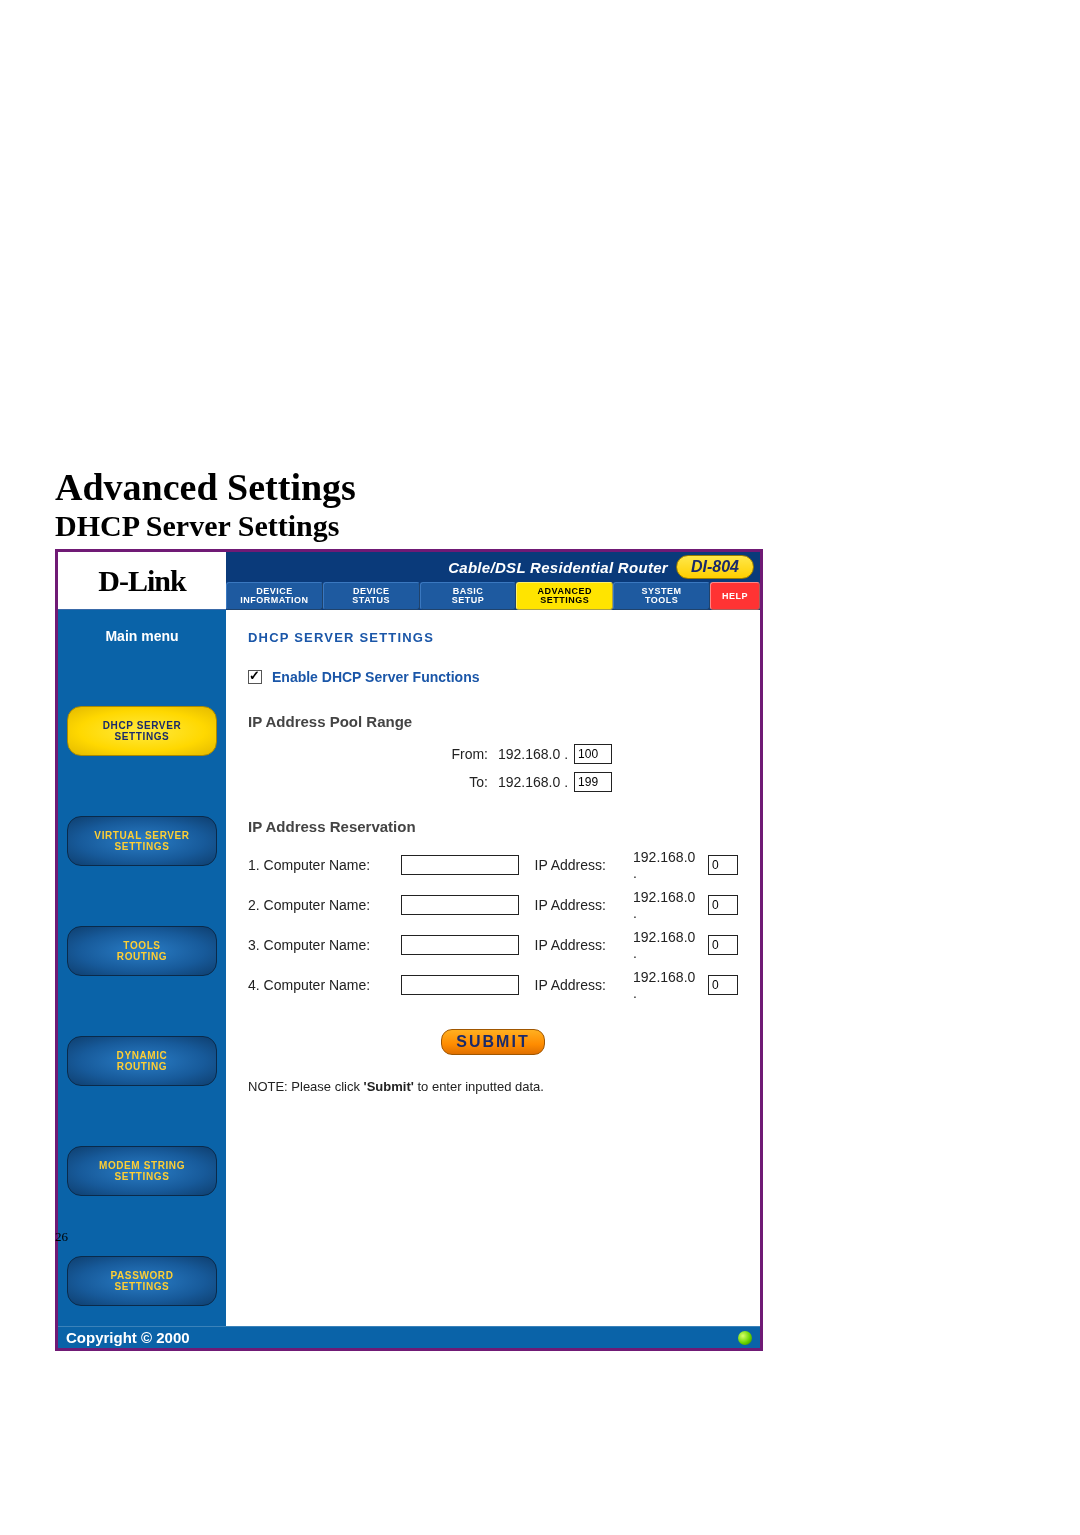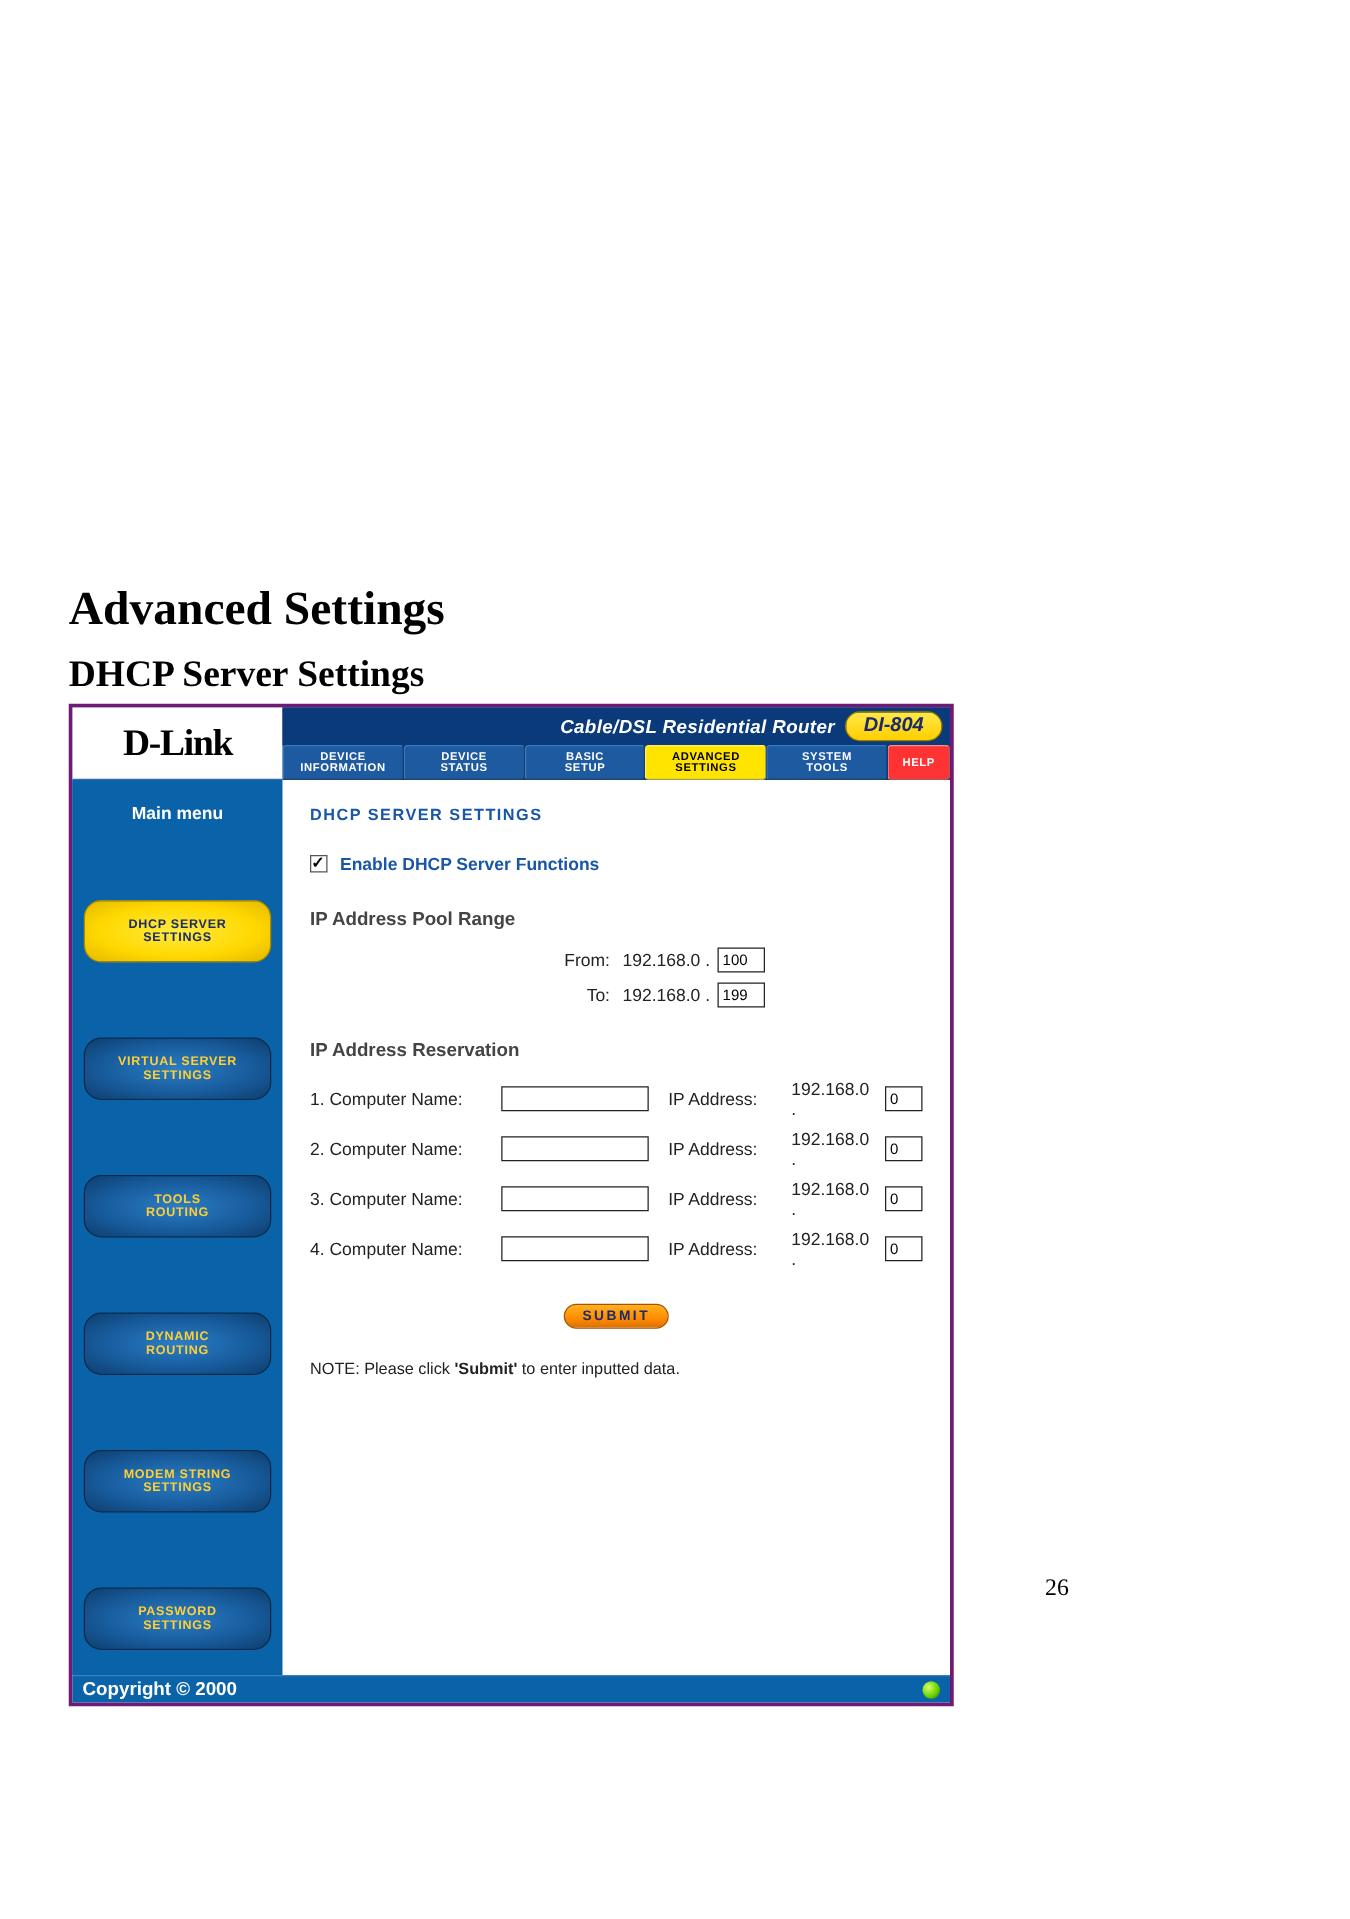--- a/index.html
+++ b/index.html
@@ -12,21 +12,21 @@
   }
   .page {
     position: absolute;
     top: 465px;
     left: 55px;
     width: 970px;
   }
   .doc-title {
     font-size: 38px;
     font-weight: bold;
-    margin-bottom: 14px;
+    margin-bottom: 0;
   }
   .doc-subtitle {
     font-size: 30px;
     font-weight: bold;
     margin-bottom: 6px;
   }
   .router-ui {
     width: 708px;
     font-family: Verdana, Arial, sans-serif;
     font-size: 12px;
@@ -277,21 +277,21 @@
   .submit-wrap {
     display: flex;
     justify-content: center;
     margin-top: 28px;
     margin-bottom: 24px;
   }
   .submit-btn {
     background: linear-gradient(#ffb020, #ff8c00 60%, #e07000);
     color: #1a2a6a;
     font-weight: bold;
-    font-size: 11px;
+    font-size: 16px;
     letter-spacing: 2px;
     border: 1px solid #a05600;
     border-radius: 11px;
     padding: 3px 14px;
     cursor: pointer;
     font-family: Verdana, Arial, sans-serif;
     text-transform: uppercase;
   }
   .note {
     font-size: 13px;
@@ -311,24 +311,24 @@
     font-family: Verdana, Arial, sans-serif;
   }
   .status-dot {
     width: 14px;
     height: 14px;
     border-radius: 50%;
     background: radial-gradient(circle at 35% 35%, #d8ff6a 0%, #6ad400 55%, #2a7a00 100%);
   }
   .pagenum {
     position: absolute;
-    top: 795px;
+    top: 764px;
     width: 800px;
-    text-align: right;
-    font-size: 19px;
+    text-align: left;
+    font-size: 13px;
     font-family: "Times New Roman", serif;
   }
 </style>
 </head>
 <body>
 
 <div class="page">
   <h1 class="doc-title">Advanced Settings</h1>
   <h2 class="doc-subtitle">DHCP Server Settings</h2>
 

